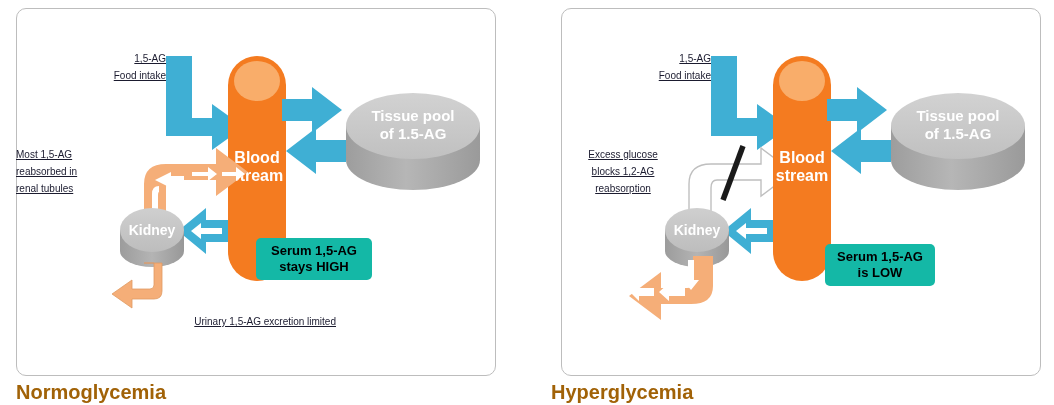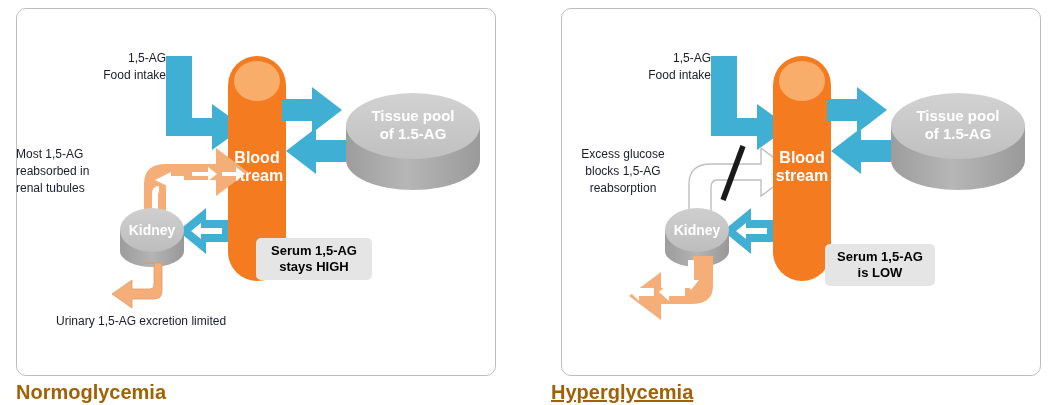--- a/index.html
+++ b/index.html
@@ -36,43 +36,44 @@
     bottom: 0px;
     font-size: 20px;
     font-weight: bold;
     color: #a16207;
     background: #ffffff;
     padding: 0 8px 0 6px;
     line-height: 26px;
     white-space: nowrap;
   }
   #caption-normo { left: 10px; }
-  #caption-hyper { left: 545px; text-decoration: underline; }
+  #caption-hyper { left: 545px; }
 
   .scene {
     position: absolute;
     top: 8px;
     width: 480px;
     height: 368px;
   }
   #scene-normo { left: 16px; }
   #scene-hyper { left: 561px; }
 
   .lbl {
     position: absolute;
-    font-size: 12px;
+    font-size: 10px;
     color: #1b1b2f;
     line-height: 17px;
     text-align: center;
     white-space: pre-line;
+    text-decoration: underline;
   }
 
   .greenbox {
     position: absolute;
-    background: #e5e5e5;
+    background: #14b8a6;
     border-radius: 5px;
     color: #000000;
     font-size: 13px;
     font-weight: bold;
     line-height: 16px;
     text-align: center;
     display: flex;
     align-items: center;
     justify-content: center;
     white-space: pre-line;
@@ -173,21 +174,21 @@
       </g>
     </svg>
 
     <div class="lbl" style="left:20px; top:42px; width:130px; text-align:right;">1,5-AG
 Food intake</div>
 
     <div class="lbl" style="left:0px; top:138px; width:124px; text-align:left;">Most 1,5-AG
 reabsorbed in
 renal tubules</div>
 
-    <div class="lbl" style="left:40px; top:305px; width:260px; text-align:left;">Urinary 1,5-AG excretion limited</div>
+    <div class="lbl" style="left:60px; top:305px; width:260px; text-align:right;">Urinary 1,5-AG excretion limited</div>
 
     <div class="greenbox" style="left:240px; top:230px; width:116px; height:42px;">Serum 1,5-AG
 stays HIGH</div>
   </div>
 
   <div class="panel-caption" id="caption-normo">Normoglycemia</div>
 
   <div class="panel" id="panel-hyper"></div>
 
   <div class="scene" id="scene-hyper">
@@ -265,21 +266,21 @@
         <path d="M124,286 L124,280 L108,280 L108,275 L98,284 L108,293 L108,288 L124,288 Z" fill="#ffffff"></path>
         <path d="M92,280 L76,280 L76,275 L67,284 L76,293 L76,288 L92,288 Z" fill="#ffffff" opacity="0"></path>
         <path d="M93,280 L78,280 L78,275 L69,284 L78,293 L78,288 L93,288 Z" fill="#ffffff"></path>
       </g>
     </svg>
 
     <div class="lbl" style="left:20px; top:42px; width:130px; text-align:right;">1,5-AG
 Food intake</div>
 
     <div class="lbl" style="left:0px; top:138px; width:124px; text-align:center;">Excess glucose
-blocks 1,5-AG
+blocks 1,2-AG
 reabsorption</div>
 
 
     <div class="greenbox" style="left:264px; top:236px; width:110px; height:42px;">Serum 1,5-AG
 is LOW</div>
   </div>
 
   <div class="panel-caption" id="caption-hyper">Hyperglycemia</div>
 
 </div>

